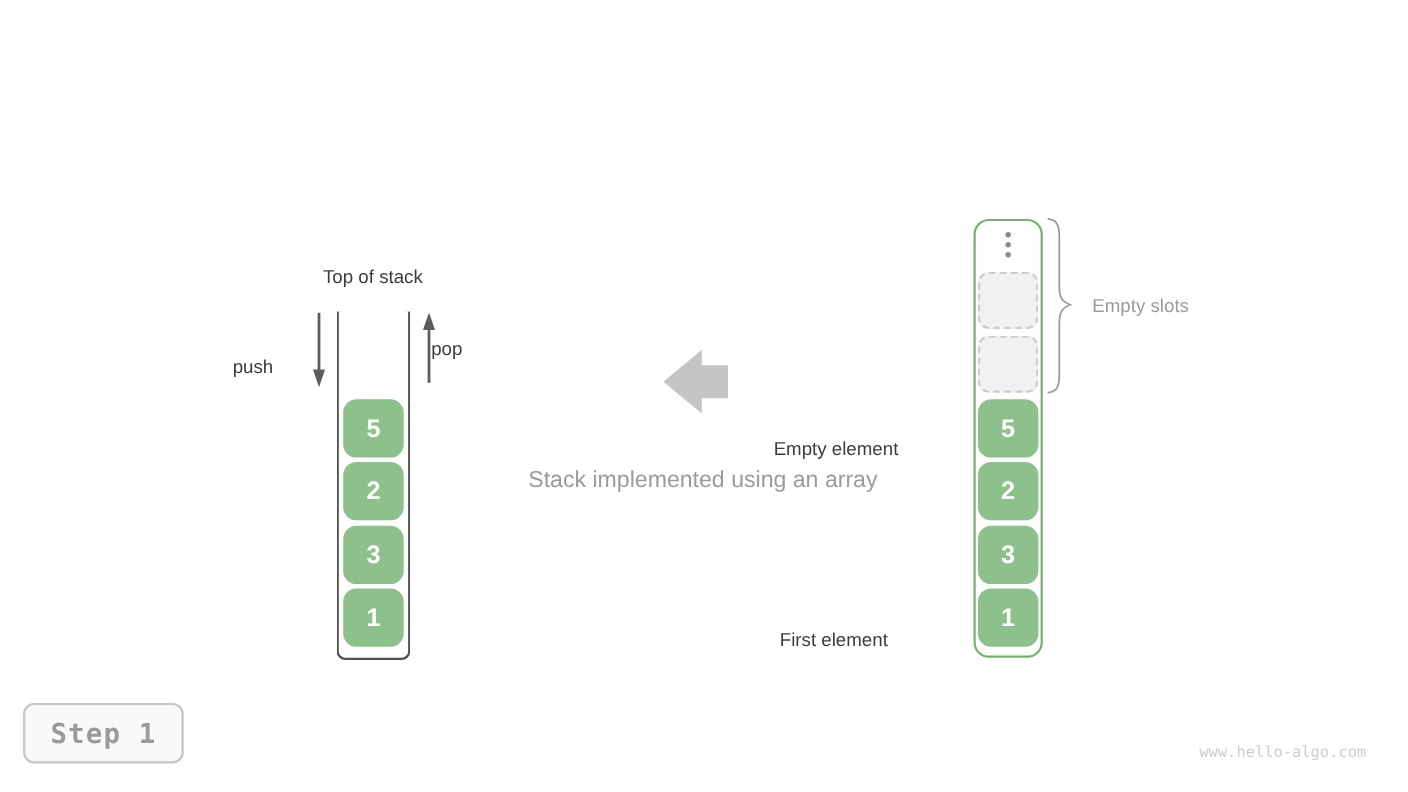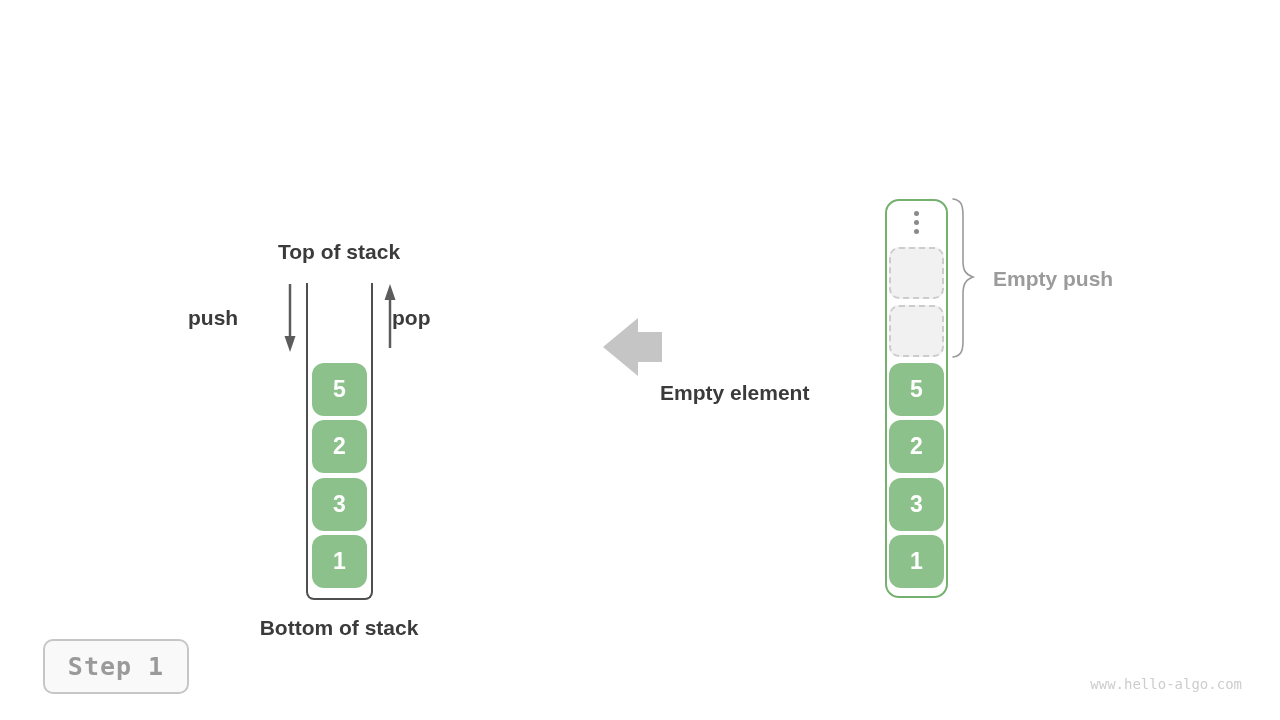--- a/index.html
+++ b/index.html
@@ -1,23 +1,23 @@
 <!DOCTYPE html>
 <html style="--element-green: #8dc18b; --array-border-green: #74b06e; --wall-gray: #4f4f4f; --dark-label: #3b3b3b; --muted-label: #9b9b9b; --arrow-gray: #5c5c5c; --block-arrow-gray: #c5c5c5; --empty-slot-bg: #f1f1f1; --empty-slot-border: #cccccc; --badge-text: #9a9a9a; --badge-border: #c6c6c6; --badge-bg: #f9f9f9; --watermark-gray: #cdcdcd;"><head>
 <meta charset="utf-8">
 <style>
   html,body{margin:0;padding:0;background:#fff;}
   .canvas{
     position:relative;width:1280px;height:720px;background:#fff;overflow:hidden;
     font-family:"Liberation Sans",sans-serif;
   }
-  .label{position:absolute;font-weight:bold;font-size:21px;color:var(--dark-label,#3b3b3b);line-height:26px;}
+  .label{position:absolute;font-weight:normal;font-size:17px;color:var(--dark-label,#3b3b3b);line-height:26px;}
   .label.muted{color:var(--muted-label,#9b9b9b);}
   .center{text-align:center;}
-  .right{text-align:left;}
+  .right{text-align:center;margin-top:16px;}
 
   
   .stack-walls{
     position:absolute;left:306px;top:283px;width:67px;height:317px;
     border-left:2px solid var(--wall-gray,#4f4f4f);
     border-right:2px solid var(--wall-gray,#4f4f4f);
     border-bottom:2px solid var(--wall-gray,#4f4f4f);
     border-radius:0 0 8px 8px;
     box-sizing:border-box;background:#fff;
   }
@@ -44,21 +44,21 @@
   .dots{position:absolute;left:914px;top:211px;width:5px;}
   .dots span{display:block;width:5px;height:5px;border-radius:50%;
     background:#8a8a8a;margin-bottom:4px;}
 
   .caption{
     position:absolute;left:439px;top:425px;width:400px;text-align:center;
     font-size:21px;color:var(--muted-label,#9b9b9b);
   }
 
   .step-badge{
-    position:absolute;left:43px;top:639px;width:146px;height:55px;
+    position:absolute;left:21px;top:639px;width:146px;height:55px;
     border:2px solid var(--badge-border,#c6c6c6);border-radius:10px;
     background:var(--badge-bg,#f9f9f9);box-sizing:border-box;
     display:flex;align-items:center;justify-content:center;
     font-family:"DejaVu Sans Mono",monospace;font-weight:bold;
     font-size:25px;color:var(--badge-text,#9a9a9a);letter-spacing:1px;
   }
   .watermark{
     position:absolute;right:38px;top:676px;
     font-family:"DejaVu Sans Mono",monospace;font-size:14px;
     color:var(--watermark-gray,#cdcdcd);
@@ -85,47 +85,48 @@
   </svg>
   <div class="label" style="left:392px;top:305px;width:80px;">pop</div>
 
   <div class="stack-walls"></div>
 
   <div class="cell green" style="left:312px;top:363px;">5</div>
   <div class="cell green" style="left:312px;top:420px;">2</div>
   <div class="cell green" style="left:312px;top:478px;">3</div>
   <div class="cell green" style="left:312px;top:535px;">1</div>
 
-  <div class="label center" style="left:229px;top:615px;width:220px;">Bottom of stack</div>
 
   <svg width="59" height="58" viewBox="0 0 59 58" style="left:603px;top:318px;">
     <polygon points="0,29 35,0 35,14 59,14 59,44 35,44 35,58" fill="#c5c5c5"></polygon>
   </svg>
+  <div class="caption">Stack implemented using an array</div>
 
   <div class="array-box"></div>
 
   <div class="dots">
     <span></span>
       <span></span>
       <span></span>
   </div>
 
   <div class="cell empty" style="left:889px;top:247px;"></div>
   <div class="cell empty" style="left:889px;top:305px;"></div>
 
   <div class="cell green" style="left:889px;top:363px;">5</div>
   <div class="cell green" style="left:889px;top:420px;">2</div>
   <div class="cell green" style="left:889px;top:478px;">3</div>
   <div class="cell green" style="left:889px;top:535px;">1</div>
 
   <svg width="28" height="162" viewBox="0 0 28 162" style="left:950px;top:197px;">
     <path d="M3,2 C11,3 13,8 13,18 L13,64 C13,73 15,77 23,80 C15,83 13,88 13,97 L13,144 C13,154 11,159 3,160" fill="none" stroke="#9a9a9a" stroke-width="1.6" stroke-linecap="round"></path>
   </svg>
-  <div class="label muted" style="left:993px;top:266px;width:200px;">Empty push</div>
+  <div class="label muted" style="left:993px;top:266px;width:200px;">Empty slots</div>
 
   <div class="label right" style="left:660px;top:380px;width:200px;">Empty element</div>
+  <div class="label right" style="left:660px;top:553px;width:196px;">First element</div>
 
   <div class="step-badge">
     <span>Step 1</span>
   </div>
   <div class="watermark">www.hello-algo.com</div>
 
 </div>
 
 </body></html>

